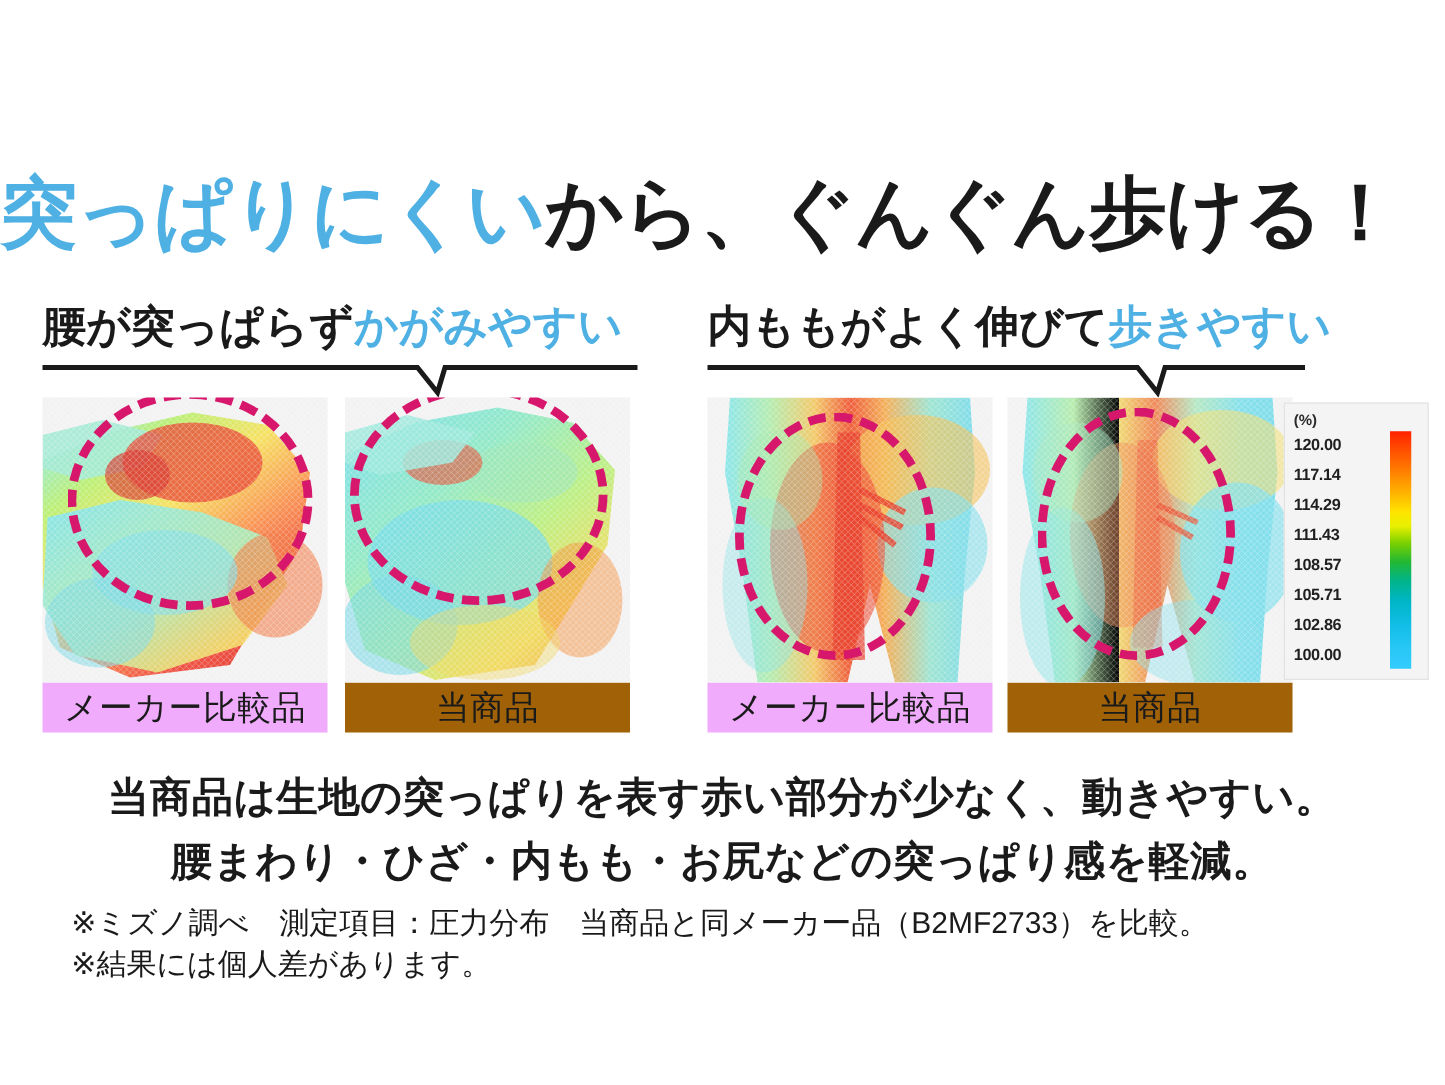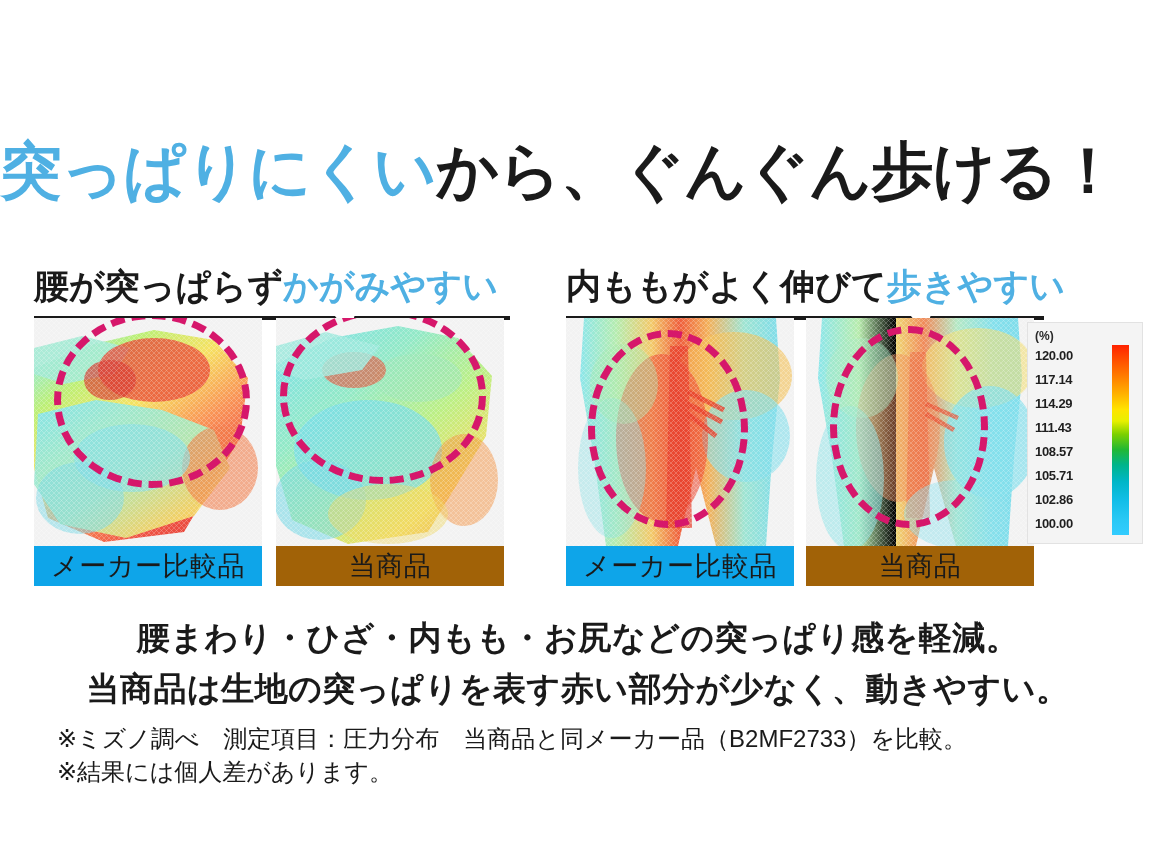--- a/index.html
+++ b/index.html
@@ -35,21 +35,20 @@
   .headline .hl-accent { color: #4FB0E3; }
   .headline .hl-dark   { color: #1a1a1a; }
 
   
   .subtitle-row {
     position: absolute;
     top: 240px;
     left: 0;
     width: 1090px;
     height: 80px;
-    margin-top: 24px;
   }
   .sub-group { position: absolute; top: 0; }
   .sub-group.left  { left: 34px;  width: 476px; }
   .sub-group.right { left: 566px; width: 478px; }
 
   .sub-text {
     font-size: 35px;
     font-weight: 700;
     line-height: 44px;
     white-space: nowrap;
@@ -105,21 +104,21 @@
   .caption {
     width: 228px;
     height: 40px;
     line-height: 40px;
     text-align: center;
     font-size: 27px;
     font-weight: 400;
     color: #1a1a1a;
     letter-spacing: 0.5px;
   }
-  .caption.gray { background: #0ea5e9; }
+  .caption.gray { background: #f0abfc; }
   .caption.blue { background: #a16207; }
 
   
   .legend {
     position: absolute;
     left: 1027px;
     top: 322px;
     width: 116px;
     height: 222px;
     background: #f4f4f4;
@@ -404,22 +403,22 @@
       <div class="legend-tick">105.71</div>
       <div class="legend-tick">102.86</div>
       <div class="legend-tick">100.00</div>
     </div>
     <div class="legend-bar-wrap">
       <div class="legend-bar"></div>
     </div>
   </div>
 
   <div class="bodytext">
+    <div class="bline">当商品は生地の突っぱりを表す赤い部分が少なく、動きやすい。</div>
     <div class="bline">腰まわり・ひざ・内もも・お尻などの突っぱり感を軽減。</div>
-    <div class="bline">当商品は生地の突っぱりを表す赤い部分が少なく、動きやすい。</div>
   </div>
 
   <div class="footnotes">
     <div class="fline">※ミズノ調べ　測定項目：圧力分布　当商品と同メーカー品（B2MF2733）を比較。</div>
     <div class="fline">※結果には個人差があります。</div>
   </div>
 
 </div>
 
 </body></html>

